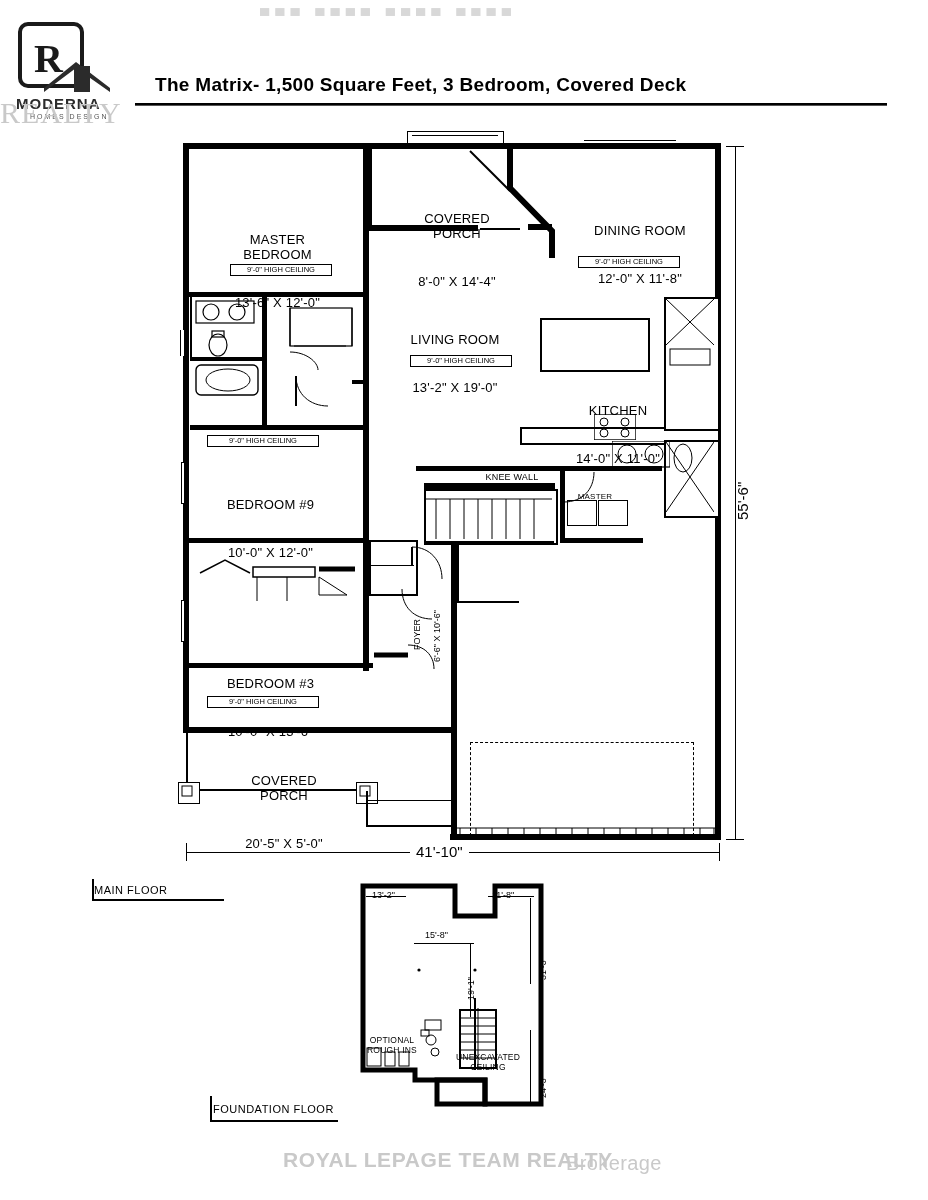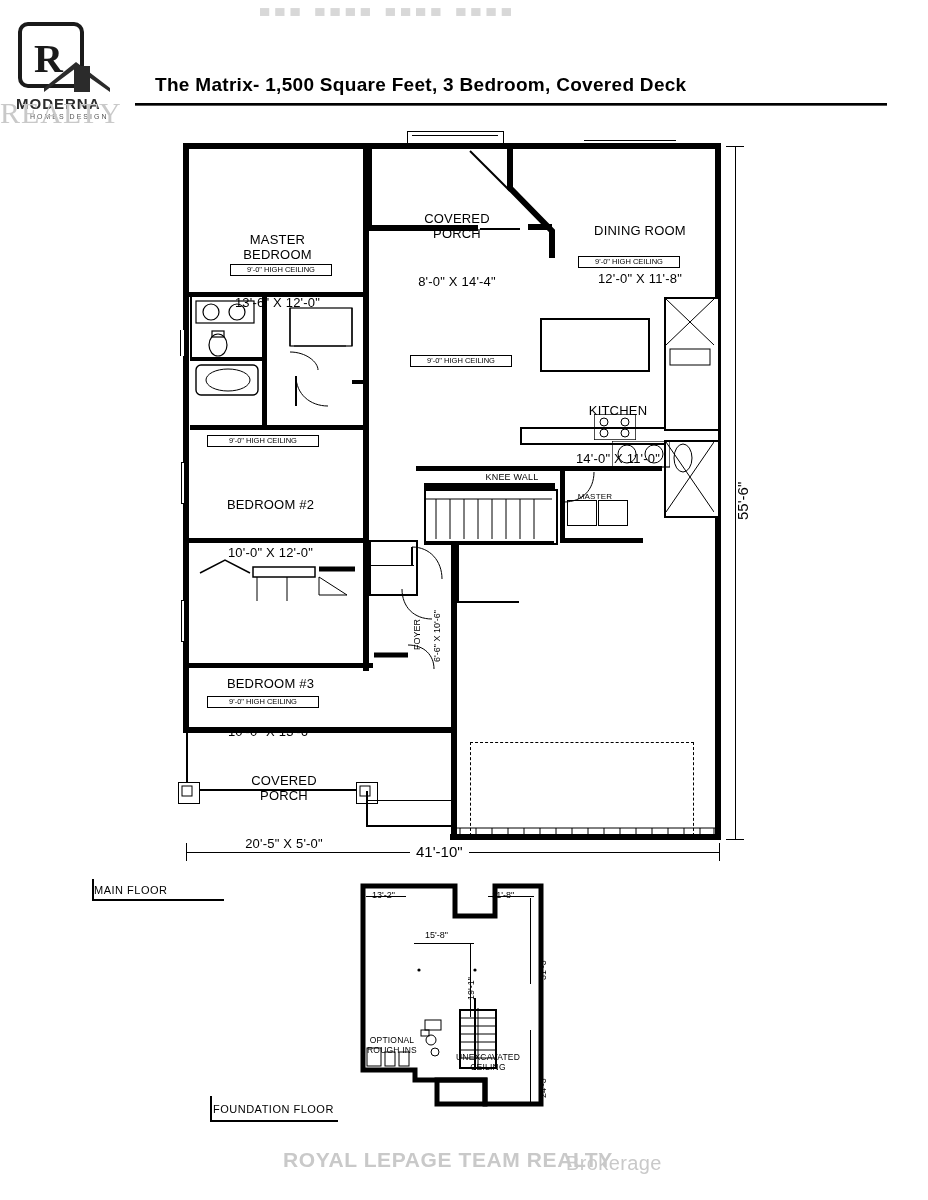--- a/index.html
+++ b/index.html
@@ -238,30 +238,34 @@
 PORCH</div>
     <div style="margin-top:2px;">8'-0" X 14'-4"</div>
   </div>
 
   <div class="lbl rm" style="left:575px;top:192px;width:130px;">
     <div>DINING ROOM</div>
     <div style="margin-top:2px;">12'-0" X 11'-8"</div>
   </div>
   <div class="ceil" style="left:578px;top:256px;width:100px;">9'-0" HIGH CEILING</div>
 
+  <div class="lbl rm" style="left:390px;top:301px;width:130px;">
+    <div>LIVING ROOM</div>
+    <div style="margin-top:2px;">13'-2" X 19'-0"</div>
+  </div>
   <div class="ceil" style="left:410px;top:355px;width:100px;">9'-0" HIGH CEILING</div>
 
   <div class="lbl rm" style="left:563px;top:372px;width:110px;">
     <div>KITCHEN</div>
     <div style="margin-top:2px;">14'-0" X 11'-0"</div>
   </div>
 
   <div class="ceil" style="left:207px;top:435px;width:110px;">9'-0" HIGH CEILING</div>
   <div class="lbl rm" style="left:208px;top:466px;width:125px;">
-    <div>BEDROOM #2</div>
+    <div>BEDROOM #9</div>
     <div style="margin-top:2px;">10'-0" X 12'-0"</div>
   </div>
 
   <div class="lbl rm" style="left:208px;top:645px;width:125px;">
     <div>BEDROOM #3</div>
     <div style="margin-top:2px;">10'-0" X 13'-6"</div>
   </div>
   <div class="ceil" style="left:207px;top:696px;width:110px;">9'-0" HIGH CEILING</div>
 
 

